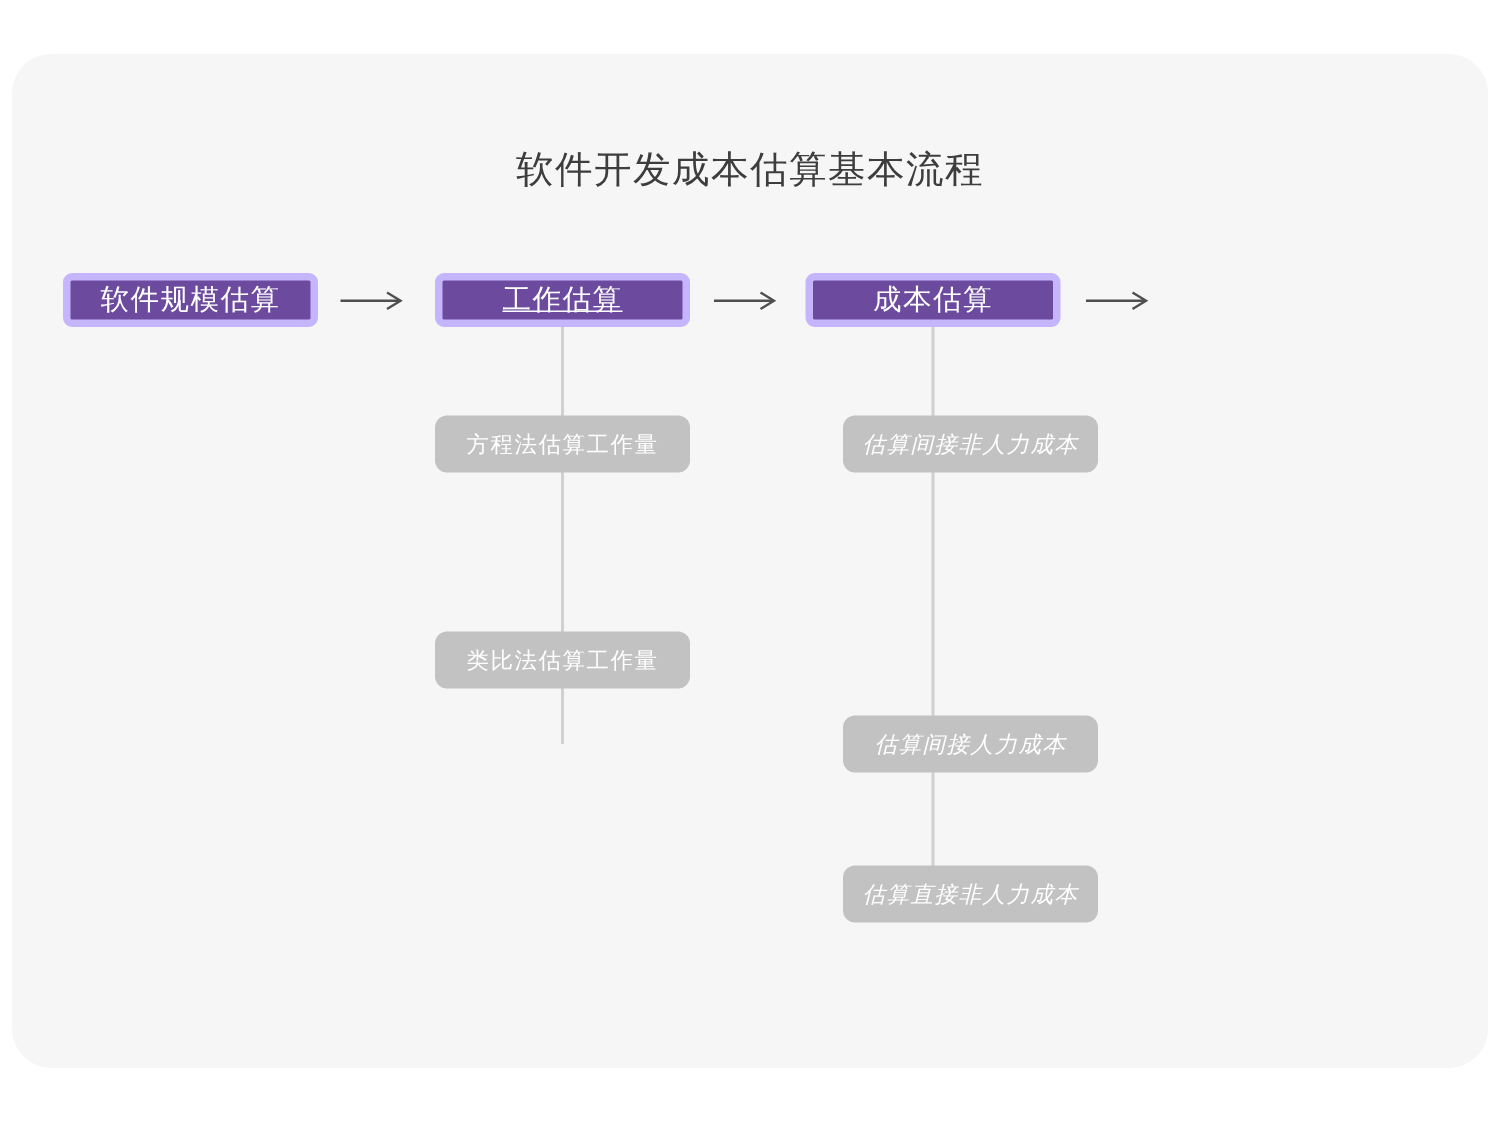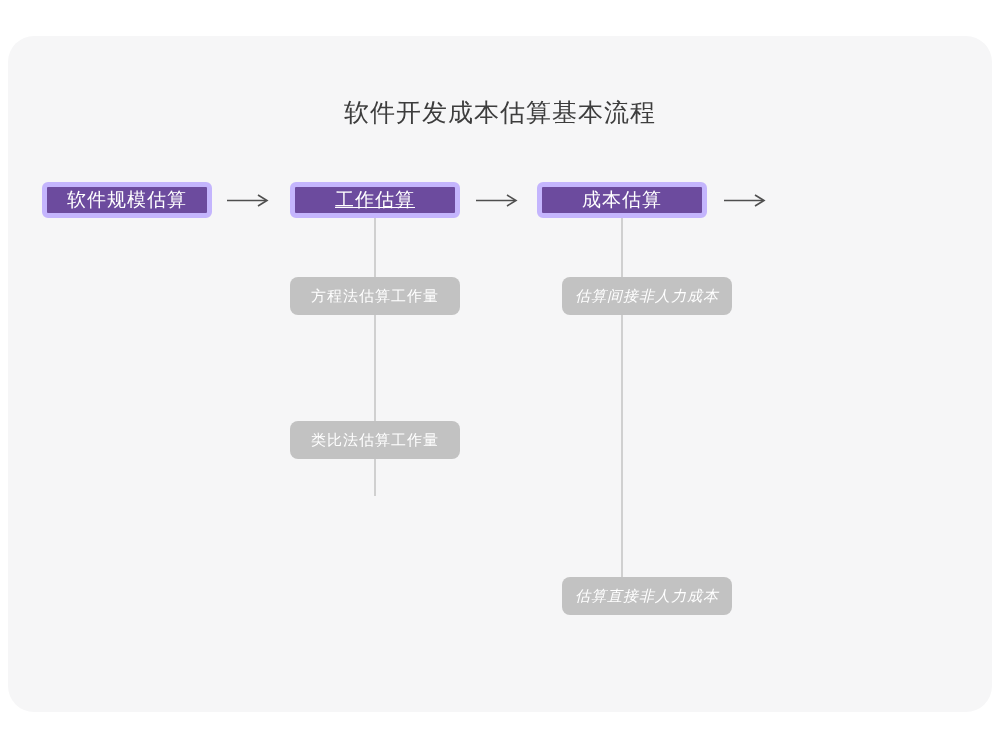--- a/index.html
+++ b/index.html
@@ -121,15 +121,16 @@
       <line x1="1" y1="7.5" x2="40" y2="7.5" stroke="#4f4f4f" stroke-width="1.6"></line>
       <polyline points="32,2 41,7.5 32,13" fill="none" stroke="#4f4f4f" stroke-width="1.6"></polyline>
     </svg>
   </div>
 
 
   <div class="sub-node col-work row0">方程法估算工作量</div>
   <div class="sub-node col-work row1">类比法估算工作量</div>
 
   <div class="sub-node col-cost row0">估算间接非人力成本</div>
+  <div class="sub-node col-cost row2">估算间接人力成本</div>
   <div class="sub-node col-cost row3">估算直接非人力成本</div>
 
 </div>
 
 </body></html>

